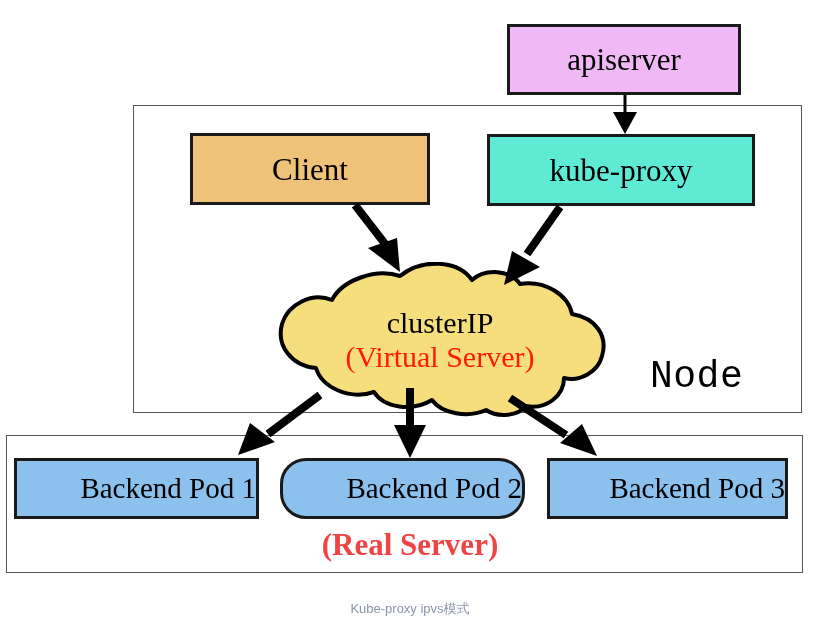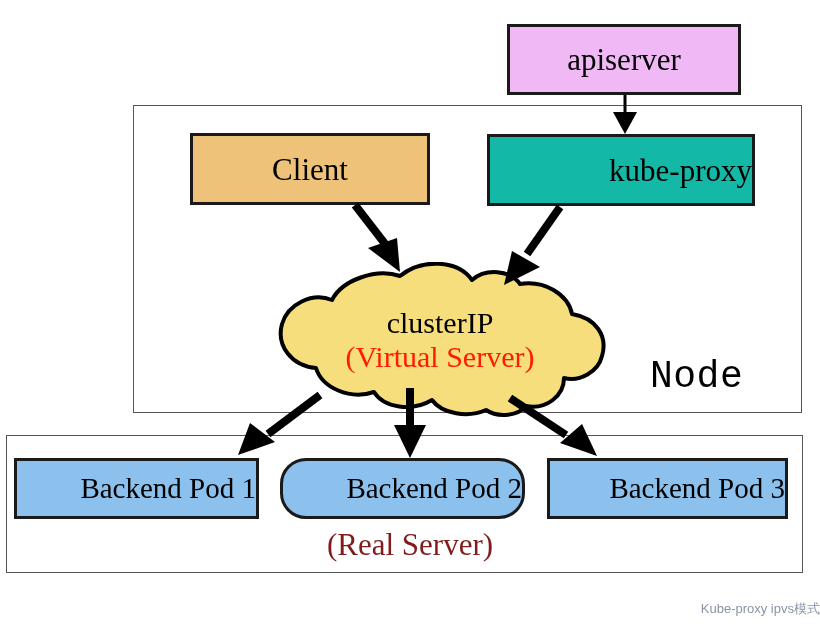--- a/index.html
+++ b/index.html
@@ -72,23 +72,22 @@
     width: 240px;
     height: 72px;
     background: #eec379;
     font-size: 31px;
   }
   #box-kubeproxy {
     left: 487px;
     top: 134px;
     width: 268px;
     height: 72px;
-    background: #14b8a6;
-    font-size: 31px;
-    justify-content: flex-end;
+    background: #5eead4;
+    font-size: 31px;
   }
   .pod {
     position: absolute;
     box-sizing: border-box;
     border: 3px solid #1a1a1a;
     background: #8cc0ed;
     display: flex;
     align-items: center;
     justify-content: flex-end;
     font-family: "Liberation Serif", serif;
@@ -133,29 +132,30 @@
     line-height: 1.15;
   }
   .real-server-label {
     position: absolute;
     left: 0;
     top: 529px;
     width: 820px;
     text-align: center;
     font-family: "Liberation Serif", serif;
     font-size: 31px;
-    color: #7f1d1d;
-    line-height: 1;
+    color: #ef4444;
+    line-height: 1;
+    font-weight: bold;
   }
   .caption {
     position: absolute;
     left: 0;
     top: 602px;
     width: 820px;
-    text-align: right;
+    text-align: center;
     font-family: "Liberation Sans", sans-serif;
     font-size: 13px;
     color: #8a94a6;
     line-height: 1;
   }
   #arrows {
     position: absolute;
     left: 0;
     top: 0;
     width: 820px;

